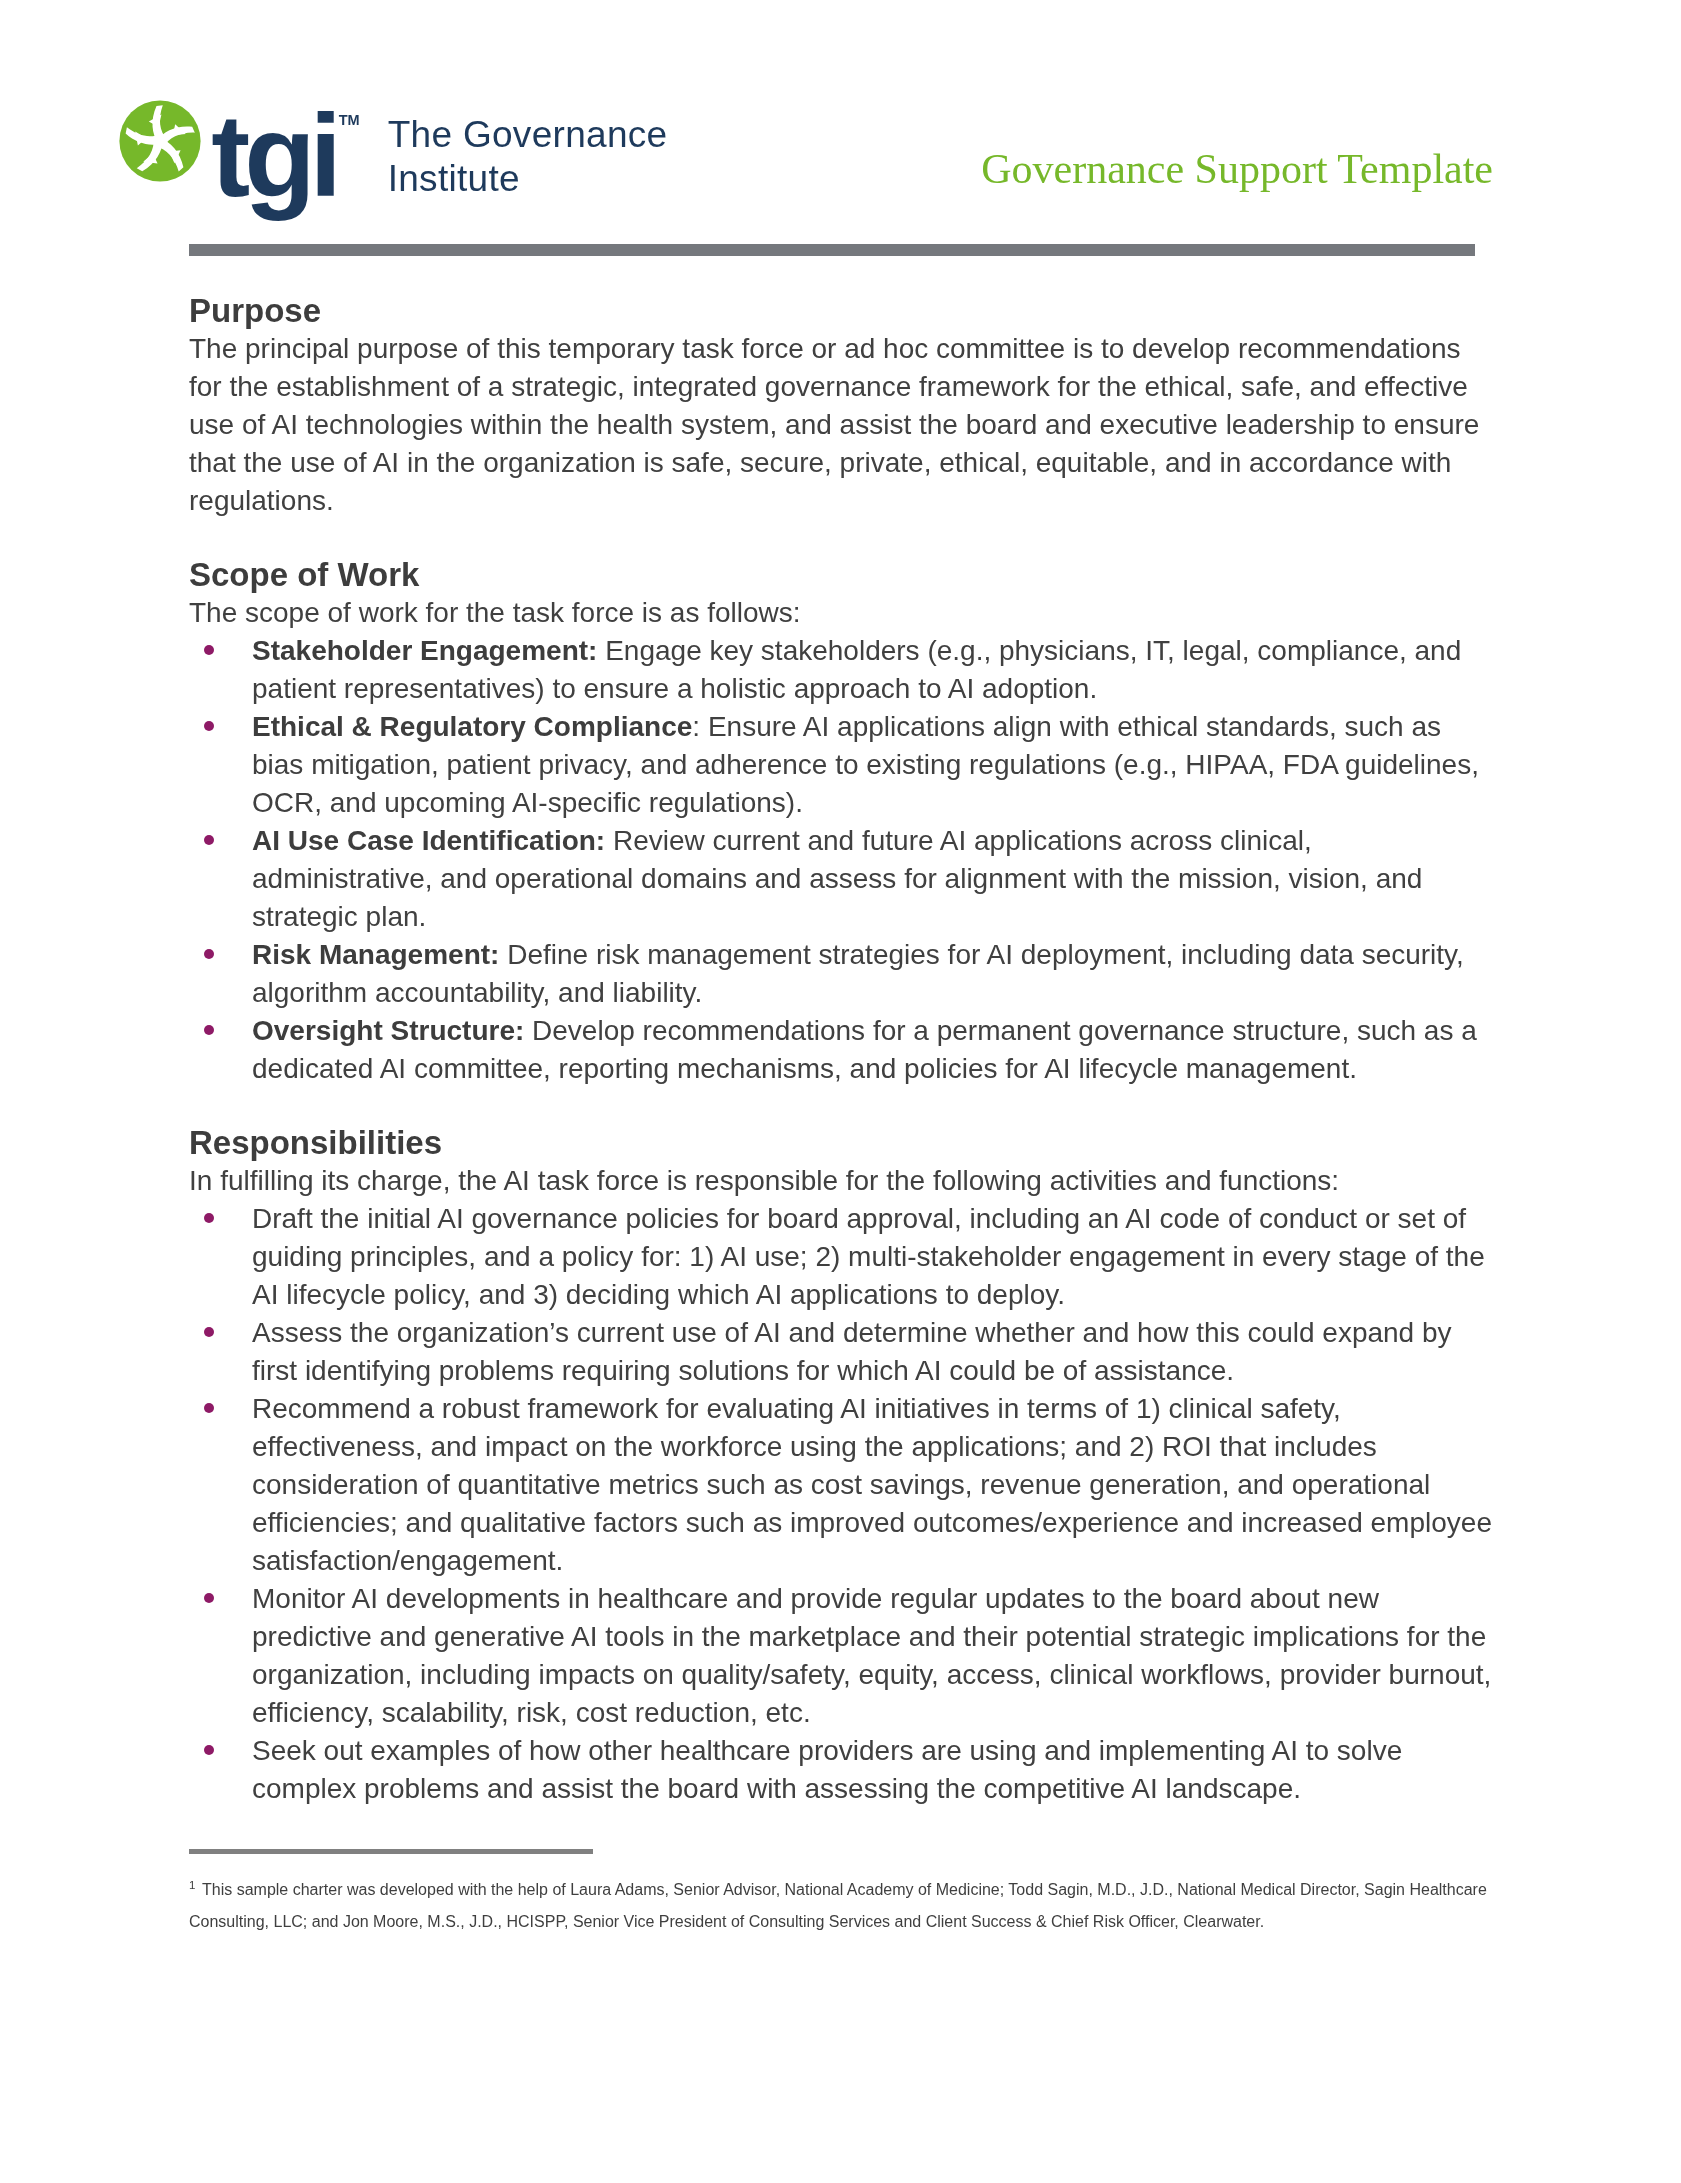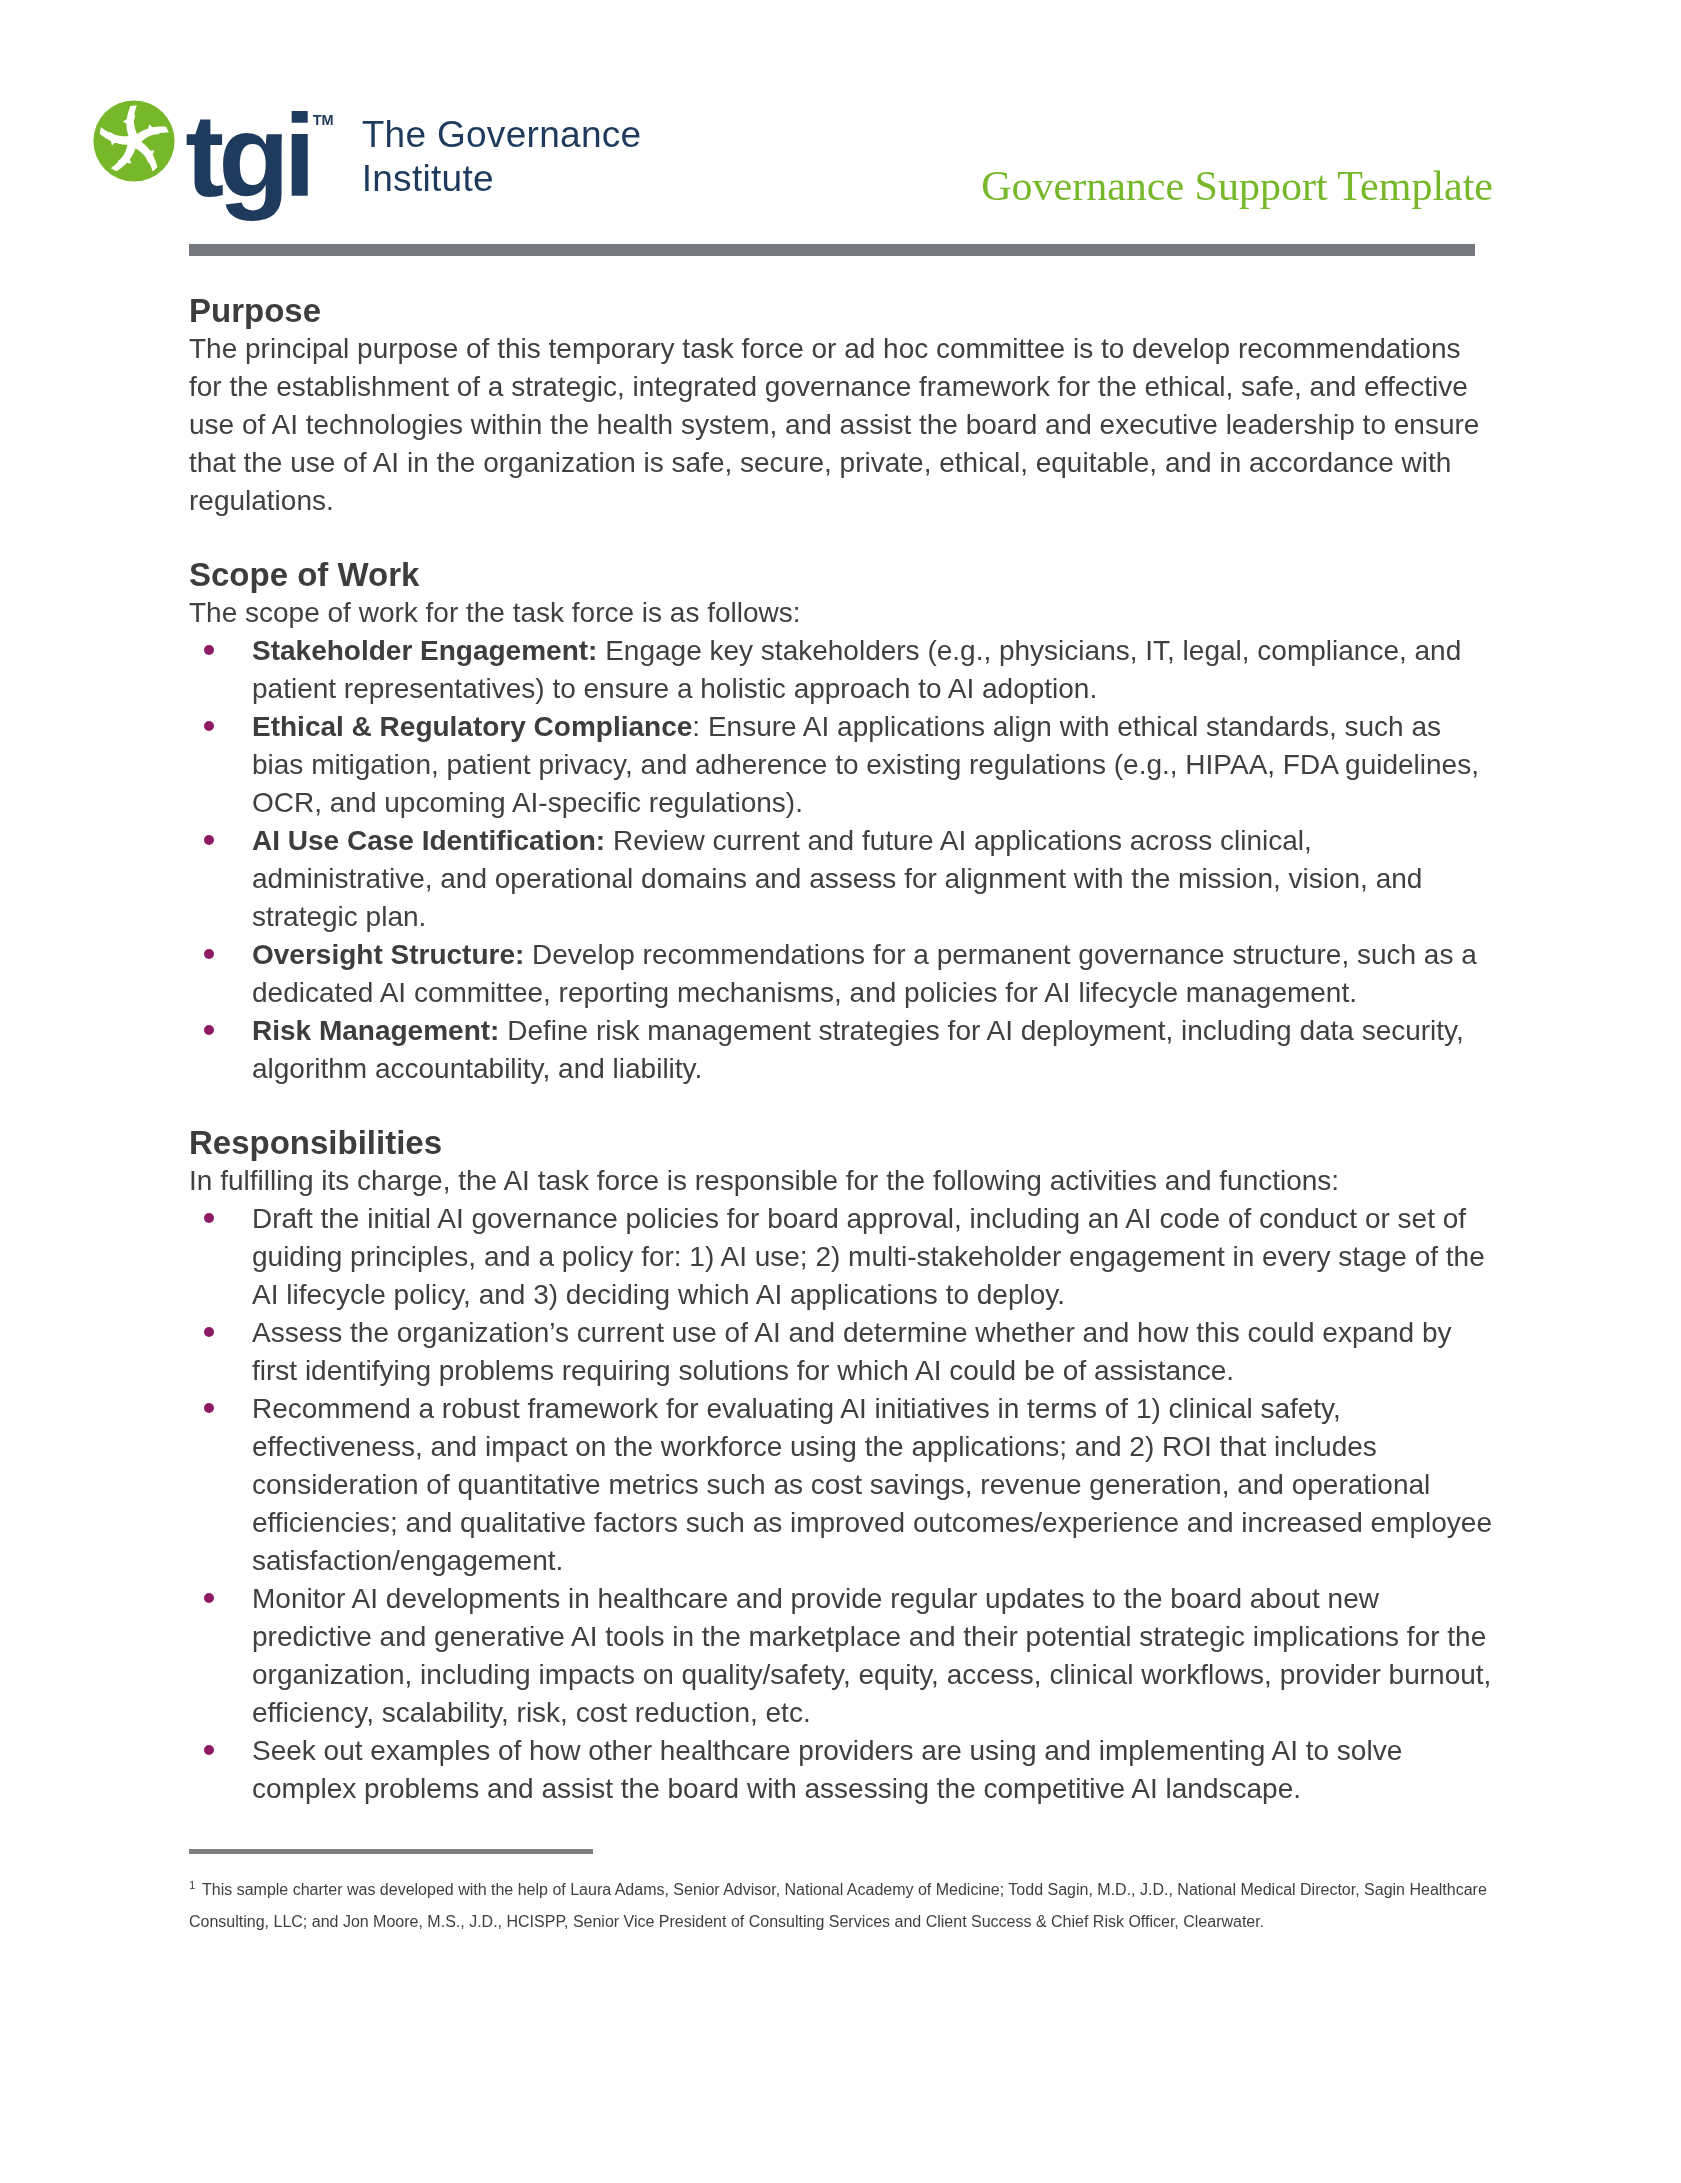--- a/index.html
+++ b/index.html
@@ -17,22 +17,22 @@
     height:2183px;
     background:#ffffff;
     font-family:"Liberation Sans", sans-serif;
     color:var(--body);
     position:relative;
     overflow:hidden;
   }
   
   .header{
     display:flex;
-    align-items:flex-end;
-    padding:98px 188px 0 92px;
+    align-items:flex-start;
+    padding:98px 188px 0 118px;
   }
   .logo-lockup{display:flex;align-items:flex-start;}
   .logo-icon{width:84px;height:84px;flex:0 0 auto;margin-top:1.3px;}
   .logo-word{
     display:flex;
     align-items:flex-start;
     margin-left:9.2px;
     color:var(--navy);
     line-height:1;
   }
@@ -177,22 +177,22 @@
 
     <h2 class="sec-heading">Purpose</h2>
     <p class="para">The principal purpose of this temporary task force or ad hoc committee is to develop recommendations for the establishment of a strategic, integrated governance framework for the ethical, safe, and effective use of AI technologies within the health system, and assist the board and executive leadership to ensure that the use of AI in the organization is safe, secure, private, ethical, equitable, and in accordance with regulations.</p>
 
     <h2 class="sec-heading">Scope of Work</h2>
     <p class="para">The scope of work for the task force is as follows:</p>
     <ul class="blist">
       <li><span class="dot"></span><span class="blead">Stakeholder Engagement:</span><span> Engage key stakeholders (e.g., physicians, IT, legal, compliance, and patient representatives) to ensure a holistic approach to AI adoption.</span></li>
       <li><span class="dot"></span><span class="blead">Ethical &amp; Regulatory Compliance</span><span>: Ensure AI applications align with ethical standards, such as bias mitigation, patient privacy, and adherence to existing regulations (e.g., HIPAA, FDA guidelines, OCR, and upcoming AI-specific regulations).</span></li>
       <li><span class="dot"></span><span class="blead">AI Use Case Identification:</span><span> Review current and future AI applications across clinical, administrative, and operational domains and assess for alignment with the mission, vision, and strategic plan.</span></li>
+      <li><span class="dot"></span><span class="blead">Risk Management:</span><span> Define risk management strategies for AI deployment, including data security, algorithm accountability, and liability.</span></li>
       <li><span class="dot"></span><span class="blead">Oversight Structure:</span><span> Develop recommendations for a permanent governance structure, such as a dedicated AI committee, reporting mechanisms, and policies for AI lifecycle management.</span></li>
-      <li><span class="dot"></span><span class="blead">Risk Management:</span><span> Define risk management strategies for AI deployment, including data security, algorithm accountability, and liability.</span></li>
     </ul>
 
     <h2 class="sec-heading">Responsibilities</h2>
     <p class="para">In fulfilling its charge, the AI task force is responsible for the following activities and functions:</p>
     <ul class="blist">
       <li><span class="dot"></span><span>Draft the initial AI governance policies for board approval, including an AI code of conduct or set of guiding principles, and a policy for: 1) AI use; 2) multi-stakeholder engagement in every stage of the AI lifecycle policy, and 3) deciding which AI applications to deploy.</span></li>
       <li><span class="dot"></span><span>Assess the organization’s current use of AI and determine whether and how this could expand by first identifying problems requiring solutions for which AI could be of assistance.</span></li>
       <li><span class="dot"></span><span>Recommend a robust framework for evaluating AI initiatives in terms of 1) clinical safety, effectiveness, and impact on the workforce using the applications; and 2) ROI that includes consideration of quantitative metrics such as cost savings, revenue generation, and operational efficiencies; and qualitative factors such as improved outcomes/experience and increased employee satisfaction/engagement.</span></li>
       <li><span class="dot"></span><span>Monitor AI developments in healthcare and provide regular updates to the board about new predictive and generative AI tools in the marketplace and their potential strategic implications for the organization, including impacts on quality/safety, equity, access, clinical workflows, provider burnout, efficiency, scalability, risk, cost reduction, etc.</span></li>
       <li><span class="dot"></span><span>Seek out examples of how other healthcare providers are using and implementing AI to solve complex problems and assist the board with assessing the competitive AI landscape.</span></li>

